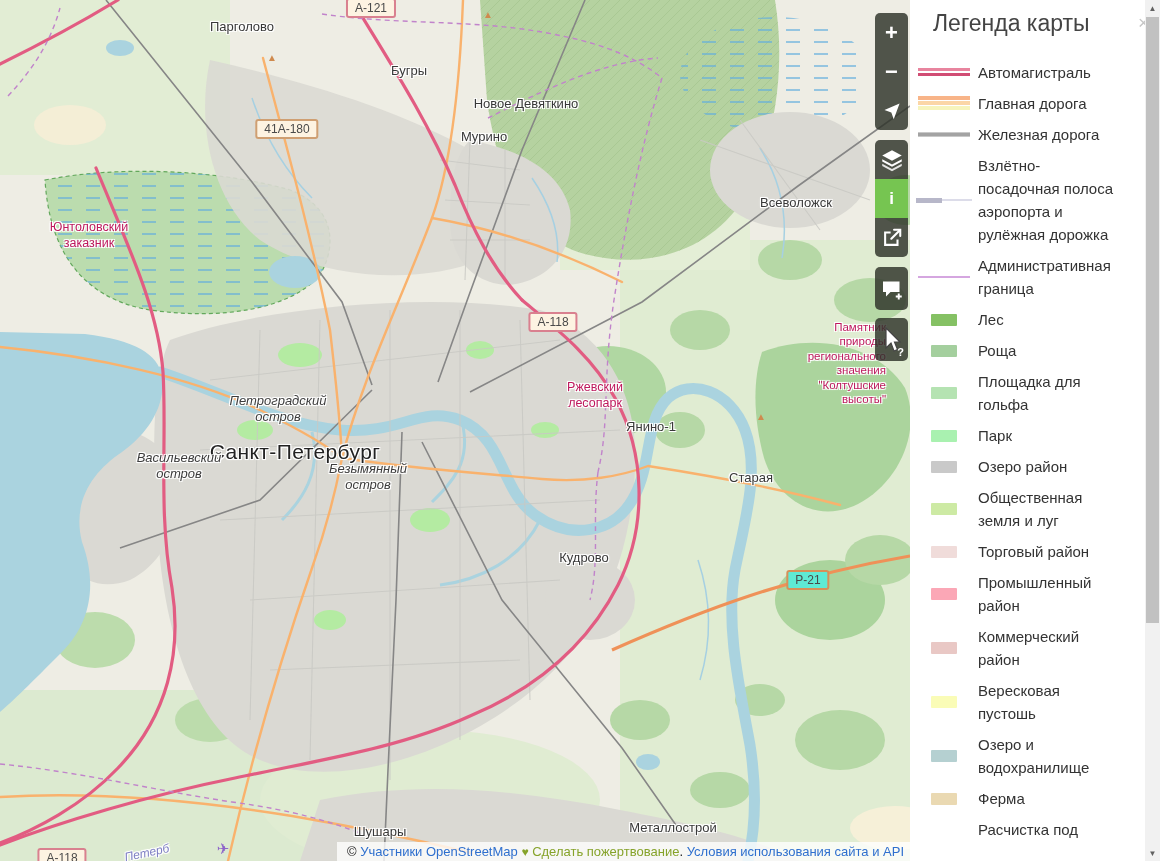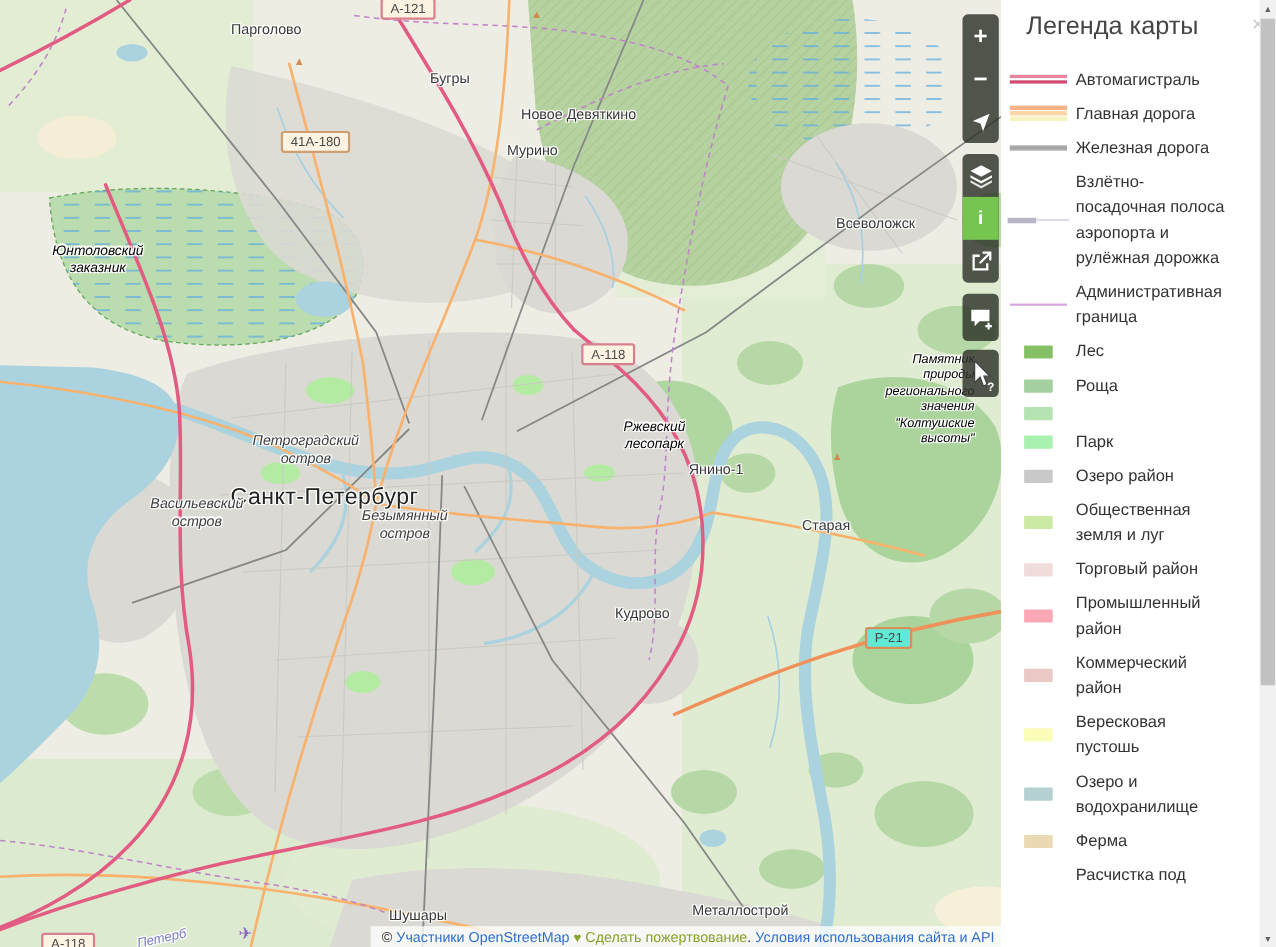--- a/index.html
+++ b/index.html
@@ -6,21 +6,21 @@
   .app{position:relative;width:1160px;height:861px;overflow:hidden;background:#fff;
        font-family:"Liberation Sans",sans-serif;}
   
   .map{position:absolute;left:0;top:0;width:910px;height:861px;overflow:hidden;background:#eeede4;cursor:grab;}
   .map svg{position:absolute;left:0;top:0;}
   .map-label{position:absolute;transform:translate(-50%,-50%);white-space:pre-line;text-align:center;
     font-size:13px;color:#383838;line-height:1.05;
     text-shadow:-1px -1px 0 #fff,1px -1px 0 #fff,-1px 1px 0 #fff,1px 1px 0 #fff,0 0 3px #fff;}
   .map-label.city{font-size:21px;color:#222;letter-spacing:.4px;}
   .map-label.island{font-style:italic;color:#3d3d3d;line-height:1.25;}
-  .map-label.nature{font-style:italic;color:#000000;font-size:12.5px;line-height:1.25;}
+  .map-label.nature{color:#be185d;font-size:12.5px;line-height:1.25;}
   .map-label.align-r{transform:translate(-100%,-50%);text-align:right;font-size:11.5px;}
   .map-label.water-label{font-style:italic;color:#7d7dc4;font-size:12px;transform:translate(-50%,-50%) rotate(-12deg);}
   .shield{position:absolute;transform:translate(-50%,-50%);font-size:12px;color:#4a4a4a;
     padding:1px 7px;border-radius:3px;border:2px solid #d9808f;background:#fdf3e2;white-space:nowrap;}
   .marker{position:absolute;transform:translate(-50%,-50%);font-size:10px;}
   
   .ctrl-group{position:absolute;left:875px;width:33px;border-radius:5px;overflow:hidden;
     background:rgba(45,50,40,.82);}
   .ctrl-btn{width:33px;height:39px;display:flex;align-items:center;justify-content:center;
     border:none;background:transparent;padding:0;cursor:pointer;color:#fff;}
@@ -357,20 +357,21 @@
         <div class="lg-row">
           <div class="lg-swatch-col">
             <div class="sw-area" style="background: rgb(164, 207, 158);"></div>
           </div>
           <div class="lg-label">Роща</div>
         </div>
         <div class="lg-row">
           <div class="lg-swatch-col">
             <div class="sw-area" style="background: rgb(181, 227, 178);"></div>
           </div>
+          <div class="lg-label">Площадка для гольфа</div>
         </div>
         <div class="lg-row">
           <div class="lg-swatch-col">
             <div class="sw-area" style="background: rgb(169, 241, 176);"></div>
           </div>
           <div class="lg-label">Парк</div>
         </div>
         <div class="lg-row">
           <div class="lg-swatch-col">
             <div class="sw-area" style="background: rgb(201, 201, 201);"></div>

